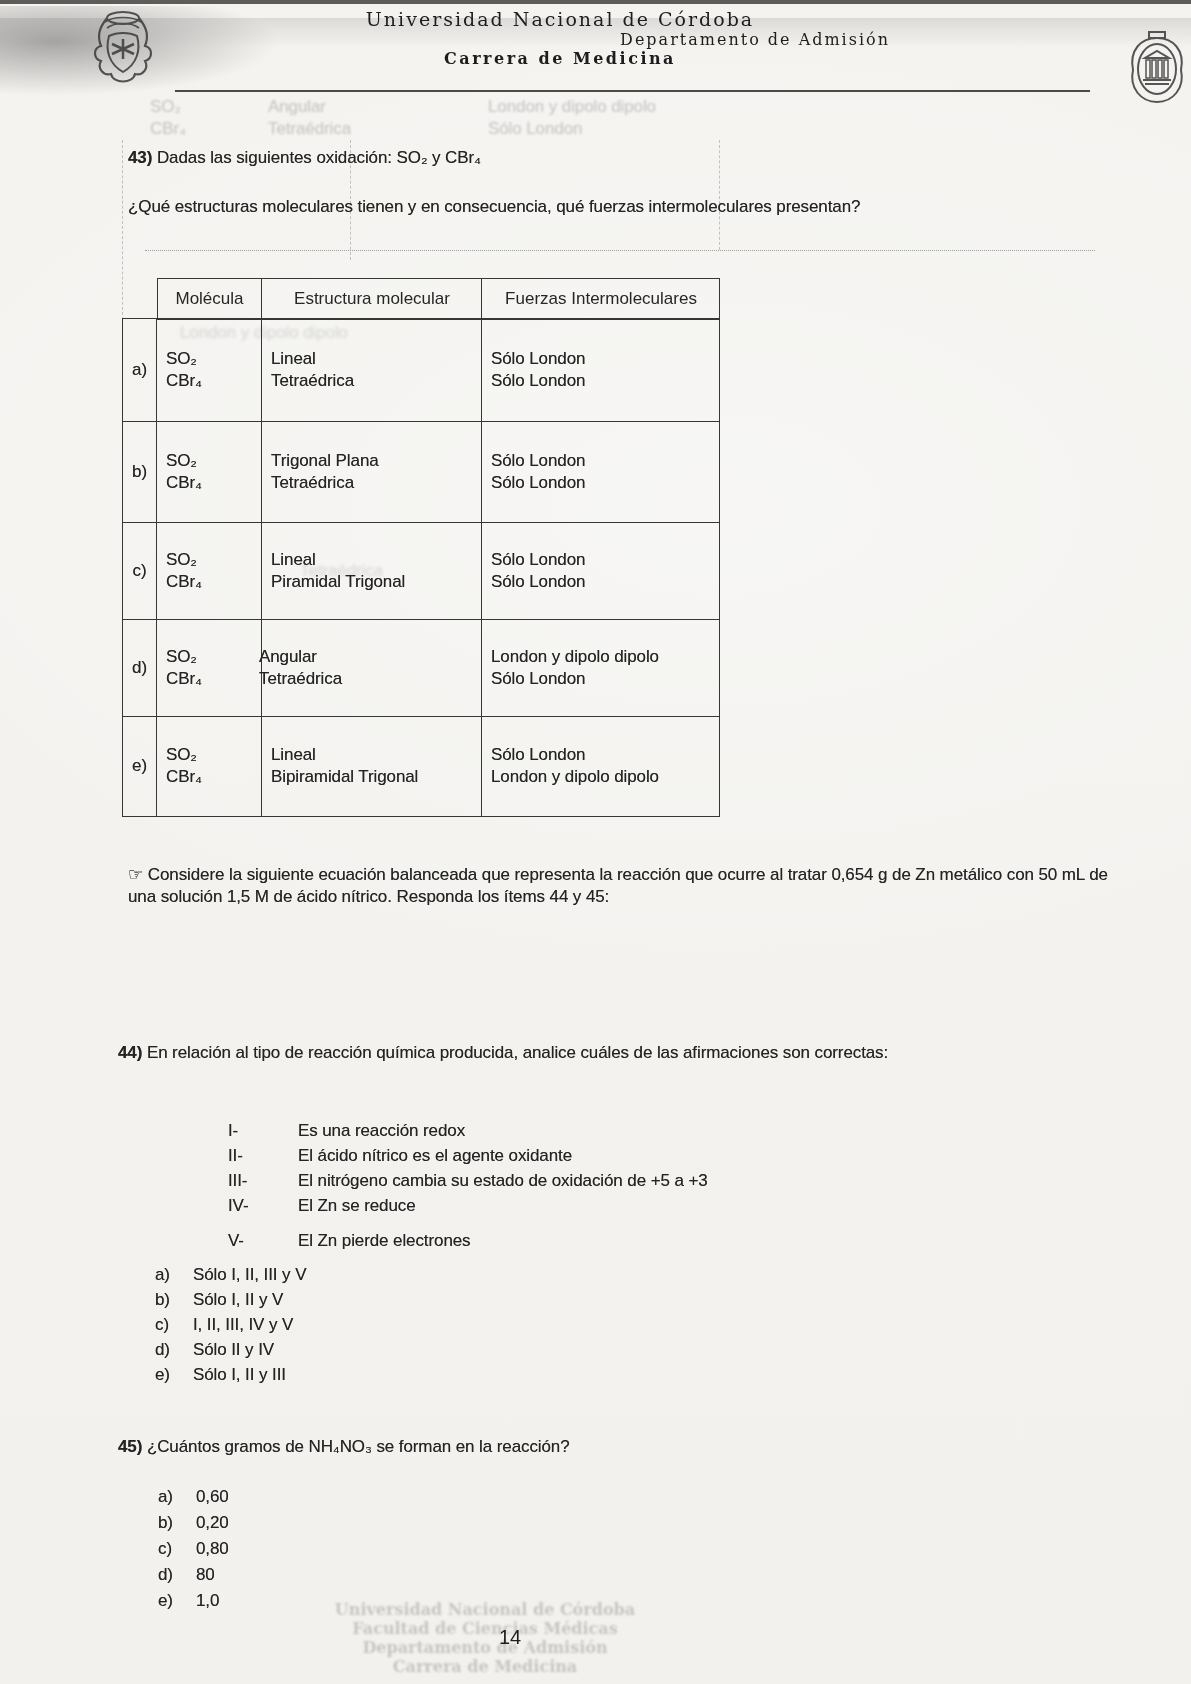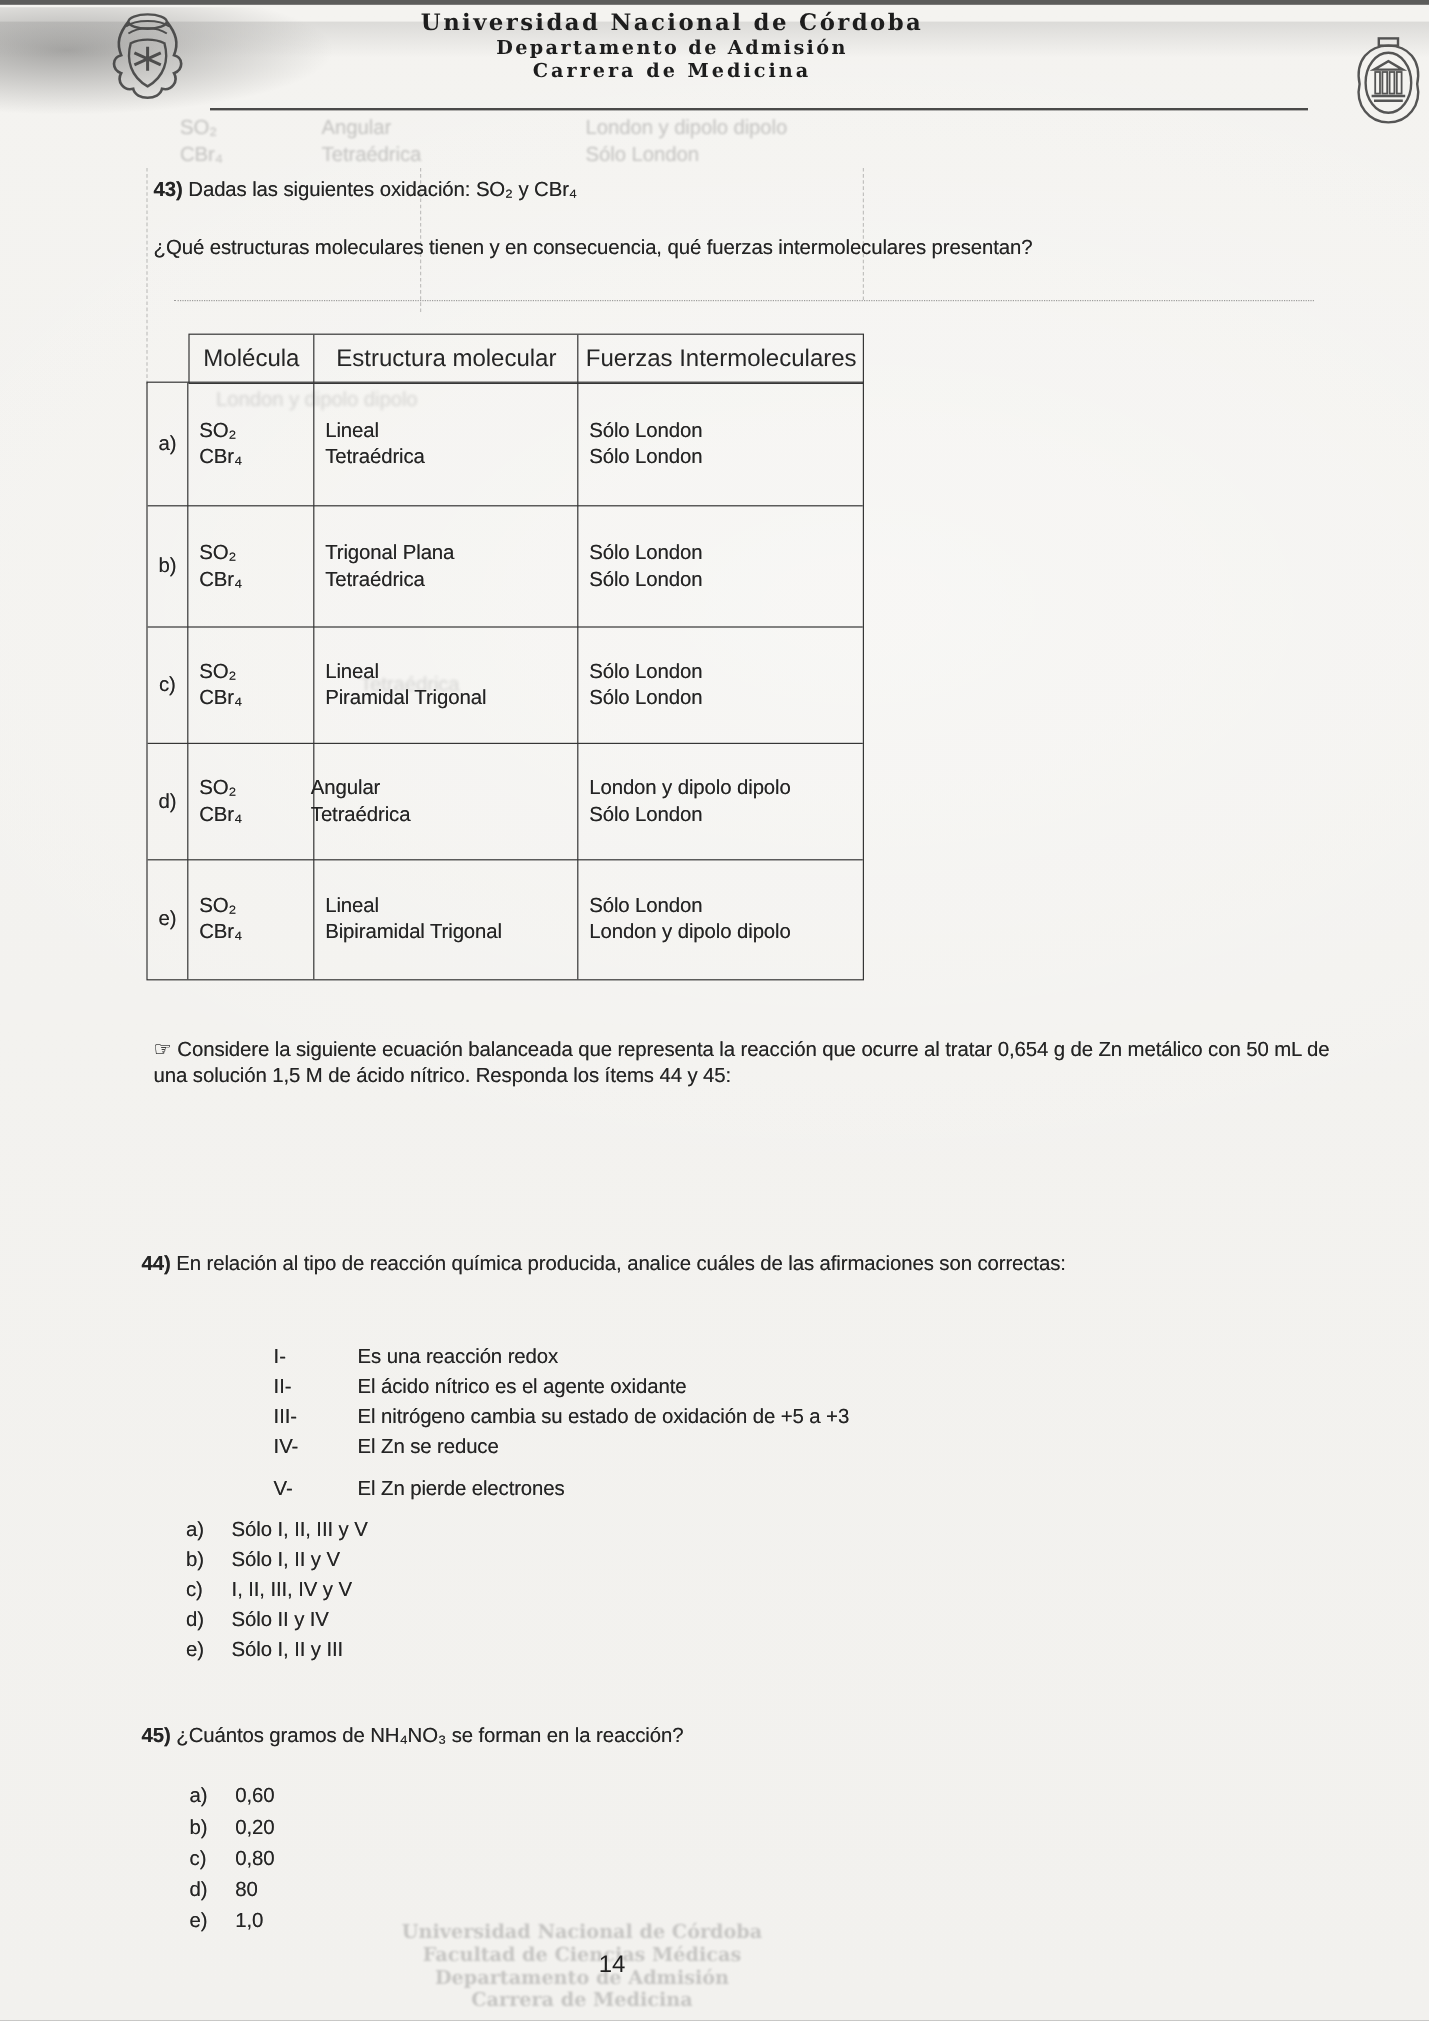--- a/index.html
+++ b/index.html
@@ -13,41 +13,41 @@
     font-family:"Liberation Sans",sans-serif;
     color:#262626;
     overflow:hidden;
   }
   .abs{position:absolute;}
   .t{font-size:17px;line-height:22px;letter-spacing:-.1px;color:#242424;
      text-shadow:0 0 .4px rgba(20,20,20,.55);}
   .bold{font-weight:bold;}
   
   .hdr{left:230px;top:8px;width:660px;text-align:center;}
-  .hdr-l1{font-family:"DejaVu Serif",serif;font-weight:bold;font-size:19px;letter-spacing:2px;color:#1d1d1d;}
+  .hdr-l1{font-family:"DejaVu Serif",serif;font-weight:normal;font-size:19px;letter-spacing:2px;color:#1d1d1d;}
   .hdr-l2{font-family:"DejaVu Serif",serif;font-weight:bold;font-style:italic;font-size:19px;letter-spacing:1.5px;color:#1d1d1d;}
-  .hdr-l3{font-family:"DejaVu Serif",serif;font-weight:bold;font-size:16px;letter-spacing:2px;color:#1d1d1d;}
+  .hdr-l3{font-family:"DejaVu Serif",serif;font-weight:normal;font-size:16px;letter-spacing:2px;color:#1d1d1d;text-align:right;}
   .hdr-l4{font-family:"DejaVu Serif",serif;font-weight:bold;font-size:16px;letter-spacing:2.5px;color:#1d1d1d;}
   .hdr-rule{left:175px;top:90px;width:915px;height:0;border-top:2.5px solid #2b2b2b;opacity:.85;}
   
   .scan-topline{left:0;top:0;width:100%;height:4px;background:rgba(10,10,10,.65);}
   .scan-band{left:0;top:18px;width:100%;height:30px;
     background:linear-gradient(to bottom,rgba(90,90,90,.16),rgba(90,90,90,0));}
   .scan-blotch{left:-40px;top:6px;width:320px;height:90px;
     background:radial-gradient(ellipse at 30% 40%,rgba(40,40,40,.38),rgba(40,40,40,0) 70%);}
   .crease{border-left:1px dashed rgba(60,60,60,.28);width:0;}
   .ghost{filter:blur(1.1px);opacity:.22;color:#2a2a2a;}
   .ghost-soft{filter:blur(1.4px);opacity:.14;color:#2a2a2a;}
   .dotted-rule{border-top:1px dotted rgba(70,70,70,.5);height:0;}
   
   .box{border:1.6px solid #363636;}
   .vline{border-left:1.6px solid #363636;width:0;}
   .hline{border-top:1.6px solid #363636;height:0;}
   .cell{display:flex;flex-direction:column;justify-content:center;}
-  .hcell{display:flex;align-items:center;justify-content:center;font-size:20px;}
+  .hcell{display:flex;align-items:center;justify-content:center;font-size:17px;}
   
   .eqbox{left:114px;top:962px;width:888px;height:38px;border:1.6px solid #3a3a3a;border-radius:5px;
     display:flex;align-items:center;justify-content:center;}
   .eq{font-size:17.5px;letter-spacing:.2px;}
   
   .pgnum{left:470px;top:1626px;width:80px;text-align:center;font-size:20px;color:#1f1f1f;}
   .bleed-bottom{font-family:"DejaVu Serif",serif;font-weight:bold;text-align:center;}
   svg{display:block;}
 </style>
 </head>

